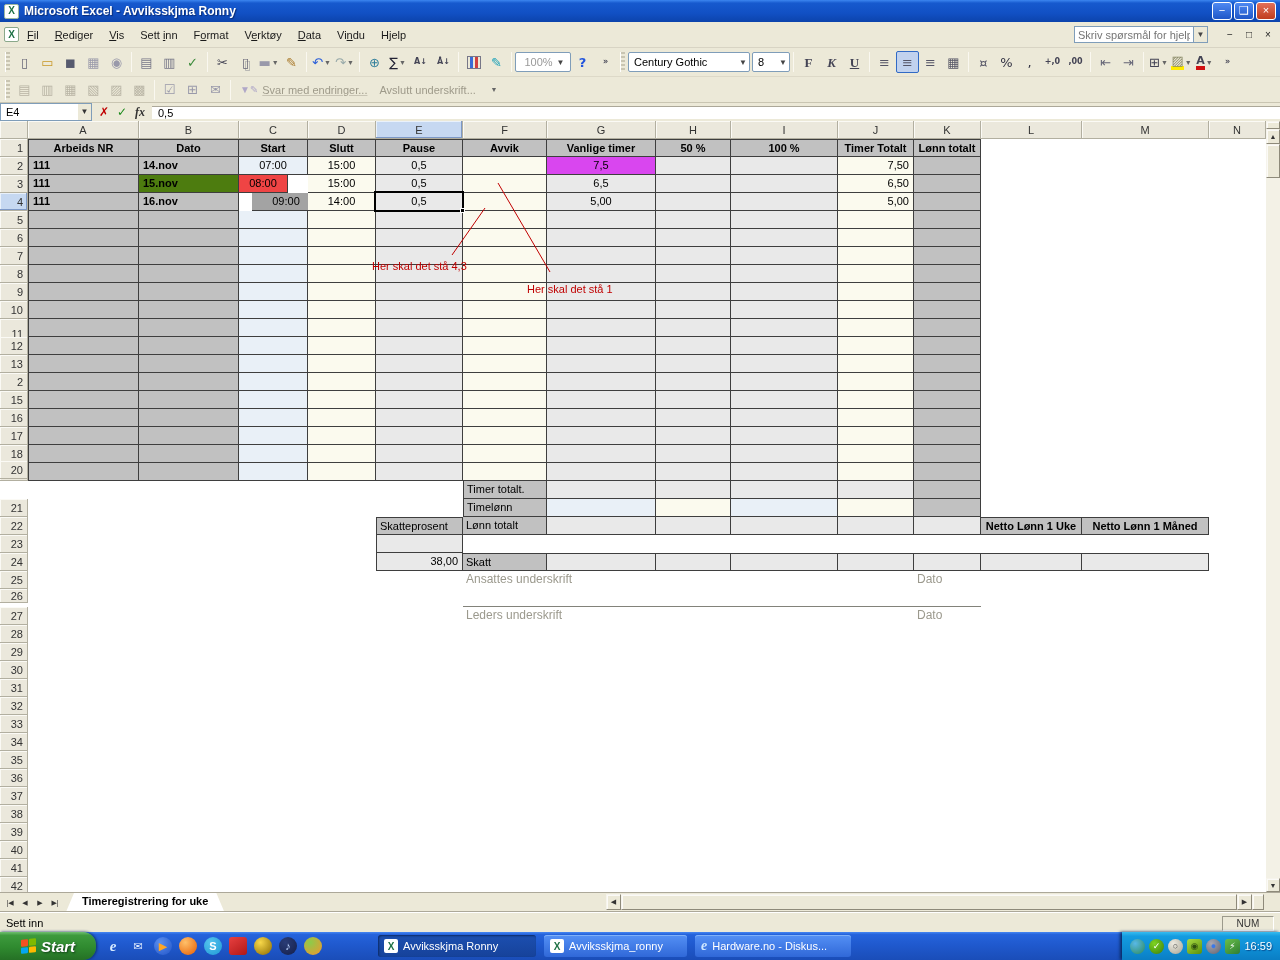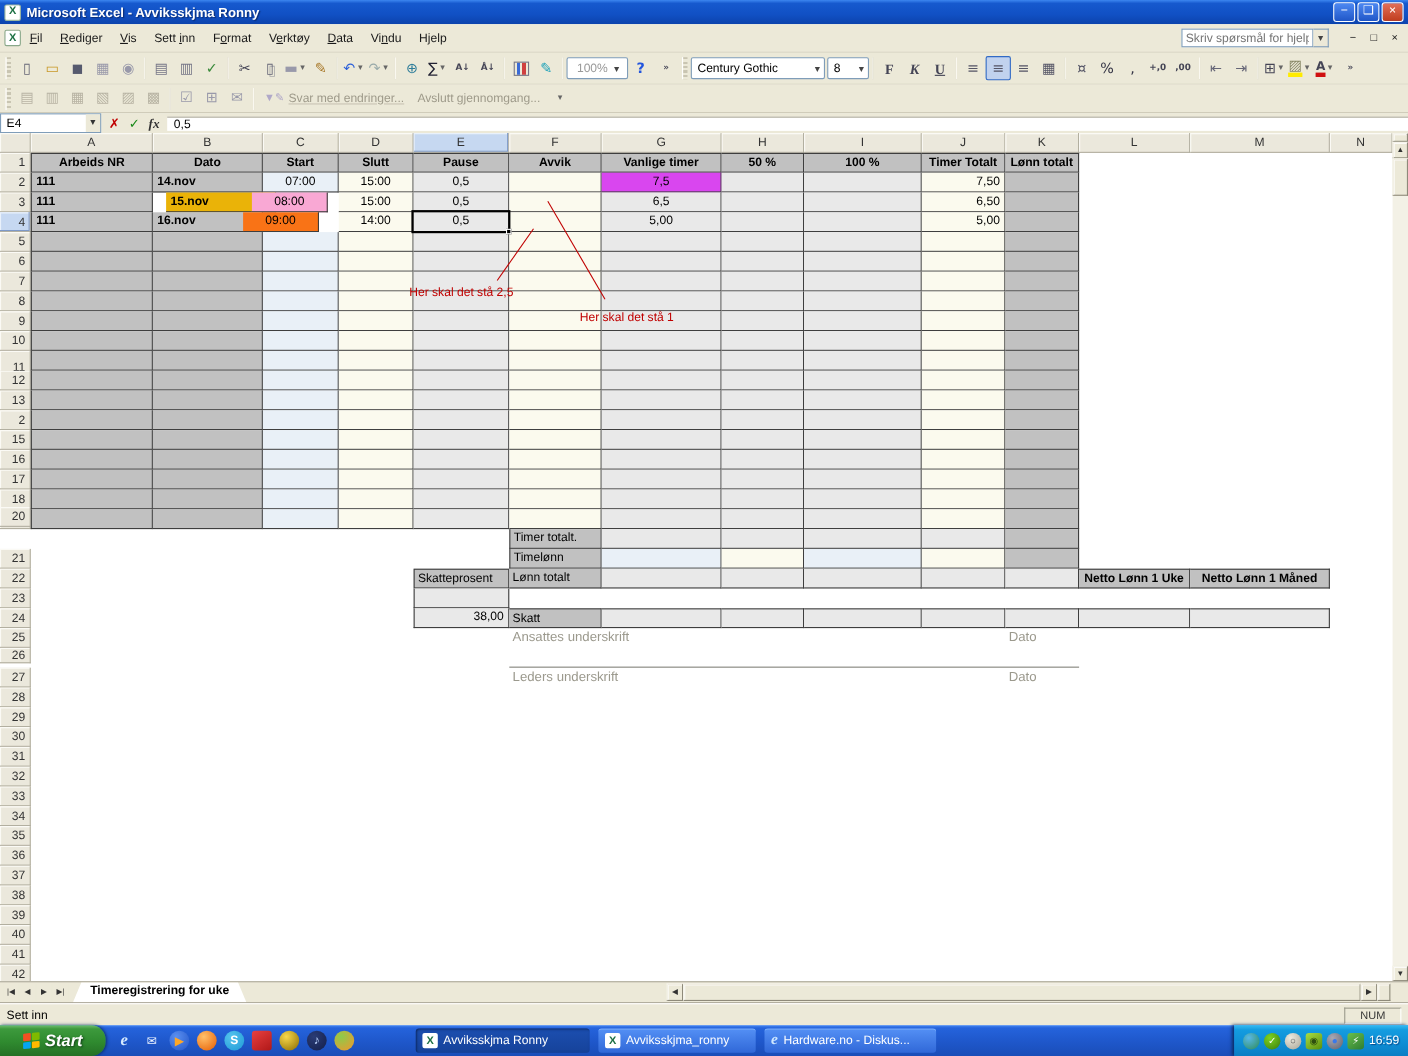--- a/index.html
+++ b/index.html
@@ -296,21 +296,21 @@
           <span class="g" style="color: rgb(153, 153, 170);">⊞</span>
         </span><span class="tb">
           <span class="g" style="color: rgb(153, 153, 170);">✉</span>
         </span></span>
     <span class="tsep"></span>
     <span class="rev-label">
       <span class="fl">▼✎</span>
       <span style="text-decoration:underline;text-decoration-color:#C8C4B4">Svar med endringer...</span>
     </span>
     <span class="rev-label">
-      <span>Avslutt gjennomgang...</span>
+      <span>Avslutt underskrift...</span>
     </span>
     <span class="tb">
         <span class="dd">▼</span>
       </span>
   </div>
 
   <div class="fbar">
     <span class="namebox">
       <span>E4</span>
         <span class="dda">▼</span>
@@ -399,33 +399,33 @@
       <div class="cell c" style="left: 239px; top: 36px; width: 69px; height: 18px; background: rgb(233, 240, 247); border-right: 1px solid rgb(62, 62, 62); border-bottom: 1px solid rgb(62, 62, 62);">07:00</div>
       <div class="cell c" style="left: 308px; top: 36px; width: 68px; height: 18px; background: rgb(251, 250, 238); border-right: 1px solid rgb(62, 62, 62); border-bottom: 1px solid rgb(62, 62, 62);">15:00</div>
       <div class="cell c" style="left: 376px; top: 36px; width: 87px; height: 18px; background: rgb(233, 233, 233); border-right: 1px solid rgb(62, 62, 62); border-bottom: 1px solid rgb(62, 62, 62);">0,5</div>
       <div class="cell" style="left: 463px; top: 36px; width: 84px; height: 18px; background: rgb(251, 250, 238); border-right: 1px solid rgb(62, 62, 62); border-bottom: 1px solid rgb(62, 62, 62);"></div>
       <div class="cell c" style="left: 547px; top: 36px; width: 109px; height: 18px; background: #d946ef; border-right: 1px solid rgb(62, 62, 62); border-bottom: 1px solid rgb(62, 62, 62);">7,5</div>
       <div class="cell" style="left: 656px; top: 36px; width: 75px; height: 18px; background: rgb(233, 233, 233); border-right: 1px solid rgb(62, 62, 62); border-bottom: 1px solid rgb(62, 62, 62);"></div>
       <div class="cell" style="left: 731px; top: 36px; width: 107px; height: 18px; background: rgb(233, 233, 233); border-right: 1px solid rgb(62, 62, 62); border-bottom: 1px solid rgb(62, 62, 62);"></div>
       <div class="cell r" style="left: 838px; top: 36px; width: 76px; height: 18px; background: rgb(251, 250, 238); border-right: 1px solid rgb(62, 62, 62); border-bottom: 1px solid rgb(62, 62, 62);">7,50</div>
       <div class="cell" style="left: 914px; top: 36px; width: 67px; height: 18px; background: rgb(193, 193, 193); border-right: 1px solid rgb(62, 62, 62); border-bottom: 1px solid rgb(62, 62, 62);"></div>
       <div class="cell bl" style="left: 28px; top: 54px; width: 111px; height: 18px; background: rgb(193, 193, 193); border-right: 1px solid rgb(62, 62, 62); border-bottom: 1px solid rgb(62, 62, 62); border-left: 1px solid rgb(62, 62, 62);">111</div>
-      <div class="cell bl" style="left: 139px; top: 54px; width: 100px; height: 18px; background: #eab308; border-right: 1px solid rgb(62, 62, 62); border-bottom: 1px solid rgb(62, 62, 62); margin-left: 12px;">15.nov</div>
-      <div class="cell c" style="left: 229px; top: 54px; width: 69px; height: 18px; background: #f9a8d4; border-right: 1px solid rgb(62, 62, 62); border-bottom: 1px solid rgb(62, 62, 62);">08:00</div>
+      <div class="cell bl" style="left: 139px; top: 54px; width: 100px; height: 18px; background: #4d7c0f; border-right: 1px solid rgb(62, 62, 62); border-bottom: 1px solid rgb(62, 62, 62);">15.nov</div>
+      <div class="cell c" style="left: 239px; top: 54px; width: 49px; height: 18px; background: #ef4444; border-right: 1px solid rgb(62, 62, 62); border-bottom: 1px solid rgb(62, 62, 62);">08:00</div>
       <div class="cell c" style="left: 308px; top: 54px; width: 68px; height: 18px; background: rgb(251, 250, 238); border-right: 1px solid rgb(62, 62, 62); border-bottom: 1px solid rgb(62, 62, 62);">15:00</div>
       <div class="cell c" style="left: 376px; top: 54px; width: 87px; height: 18px; background: rgb(233, 233, 233); border-right: 1px solid rgb(62, 62, 62); border-bottom: 1px solid rgb(62, 62, 62);">0,5</div>
       <div class="cell" style="left: 463px; top: 54px; width: 84px; height: 18px; background: rgb(251, 250, 238); border-right: 1px solid rgb(62, 62, 62); border-bottom: 1px solid rgb(62, 62, 62);"></div>
       <div class="cell c" style="left: 547px; top: 54px; width: 109px; height: 18px; background: rgb(233, 233, 233); border-right: 1px solid rgb(62, 62, 62); border-bottom: 1px solid rgb(62, 62, 62);">6,5</div>
       <div class="cell" style="left: 656px; top: 54px; width: 75px; height: 18px; background: rgb(233, 233, 233); border-right: 1px solid rgb(62, 62, 62); border-bottom: 1px solid rgb(62, 62, 62);"></div>
       <div class="cell" style="left: 731px; top: 54px; width: 107px; height: 18px; background: rgb(233, 233, 233); border-right: 1px solid rgb(62, 62, 62); border-bottom: 1px solid rgb(62, 62, 62);"></div>
       <div class="cell r" style="left: 838px; top: 54px; width: 76px; height: 18px; background: rgb(251, 250, 238); border-right: 1px solid rgb(62, 62, 62); border-bottom: 1px solid rgb(62, 62, 62);">6,50</div>
       <div class="cell" style="left: 914px; top: 54px; width: 67px; height: 18px; background: rgb(193, 193, 193); border-right: 1px solid rgb(62, 62, 62); border-bottom: 1px solid rgb(62, 62, 62);"></div>
       <div class="cell bl" style="left: 28px; top: 72px; width: 111px; height: 18px; background: rgb(193, 193, 193); border-right: 1px solid rgb(62, 62, 62); border-bottom: 1px solid rgb(62, 62, 62); border-left: 1px solid rgb(62, 62, 62);">111</div>
       <div class="cell bl" style="left: 139px; top: 72px; width: 100px; height: 18px; background: rgb(193, 193, 193); border-right: 1px solid rgb(62, 62, 62); border-bottom: 1px solid rgb(62, 62, 62);">16.nov</div>
-      <div class="cell c" style="left: 221px; top: 72px; width: 69px; height: 18px; background: #f97316; border-right: 1px solid rgb(62, 62, 62); border-bottom: 1px solid rgb(62, 62, 62);">09:00</div>
+      <div class="cell c" style="left: 252px; top: 72px; width: 69px; height: 18px; background: #a3a3a3; border-right: 1px solid rgb(62, 62, 62); border-bottom: 1px solid rgb(62, 62, 62);">09:00</div>
       <div class="cell c" style="left: 308px; top: 72px; width: 68px; height: 18px; background: rgb(251, 250, 238); border-right: 1px solid rgb(62, 62, 62); border-bottom: 1px solid rgb(62, 62, 62);">14:00</div>
       <div class="cell c" style="left: 376px; top: 72px; width: 87px; height: 18px; background: rgb(233, 233, 233); border-right: 1px solid rgb(62, 62, 62); border-bottom: 1px solid rgb(62, 62, 62);">0,5</div>
       <div class="cell" style="left: 463px; top: 72px; width: 84px; height: 18px; background: rgb(251, 250, 238); border-right: 1px solid rgb(62, 62, 62); border-bottom: 1px solid rgb(62, 62, 62);"></div>
       <div class="cell c" style="left: 547px; top: 72px; width: 109px; height: 18px; background: rgb(233, 233, 233); border-right: 1px solid rgb(62, 62, 62); border-bottom: 1px solid rgb(62, 62, 62);">5,00</div>
       <div class="cell" style="left: 656px; top: 72px; width: 75px; height: 18px; background: rgb(233, 233, 233); border-right: 1px solid rgb(62, 62, 62); border-bottom: 1px solid rgb(62, 62, 62);"></div>
       <div class="cell" style="left: 731px; top: 72px; width: 107px; height: 18px; background: rgb(233, 233, 233); border-right: 1px solid rgb(62, 62, 62); border-bottom: 1px solid rgb(62, 62, 62);"></div>
       <div class="cell r" style="left: 838px; top: 72px; width: 76px; height: 18px; background: rgb(251, 250, 238); border-right: 1px solid rgb(62, 62, 62); border-bottom: 1px solid rgb(62, 62, 62);">5,00</div>
       <div class="cell" style="left: 914px; top: 72px; width: 67px; height: 18px; background: rgb(193, 193, 193); border-right: 1px solid rgb(62, 62, 62); border-bottom: 1px solid rgb(62, 62, 62);"></div>
       <div class="cell" style="left: 28px; top: 90px; width: 111px; height: 18px; background: rgb(193, 193, 193); border-right: 1px solid rgb(62, 62, 62); border-bottom: 1px solid rgb(62, 62, 62); border-left: 1px solid rgb(62, 62, 62);"></div>
       <div class="cell" style="left: 139px; top: 90px; width: 100px; height: 18px; background: rgb(193, 193, 193); border-right: 1px solid rgb(62, 62, 62); border-bottom: 1px solid rgb(62, 62, 62);"></div>
@@ -627,21 +627,21 @@
       <div class="cell sig" style="left: 914px; top: 450px; width: 67px; height: 18px;">Dato</div>
       <div class="cell sig" style="left: 463px; top: 486px; width: 84px; height: 18px;">Leders underskrift</div>
       <div class="cell sig" style="left: 914px; top: 486px; width: 67px; height: 18px;">Dato</div>
       <div class="sline" style="left: 463px; top: 485px; width: 518px; height: 1px; background: rgb(130, 130, 122);"></div>
       <div class="selbox" style="left: 374px; top: 70px; width: 90px; height: 21px;"></div>
       <div class="fillhandle" style="left: 460px; top: 87px;"></div>
       <svg width="1280" height="771" style="position: absolute; left: 0px; top: 0px; pointer-events: none;">
         <line x1="485" y1="87" x2="452" y2="134" stroke="#C00000" stroke-width="1"></line>
         <line x1="498" y1="62" x2="550" y2="151" stroke="#C00000" stroke-width="1"></line>
       </svg>
-      <div class="anno" style="left: 372px; top: 139px;">Her skal det stå 2,5</div>
+      <div class="anno" style="left: 372px; top: 139px;">Her skal det stå 4,3</div>
       <div class="anno" style="left: 527px; top: 162px;">Her skal det stå 1</div>
       <div class="strack" style="left: 1266px; top: 0px; width: 14px; height: 771px;"></div>
       <div class="sbtn" style="left: 1266px; top: 0px; width: 14px; height: 8px;"></div>
       <div class="sbtn" style="left: 1266px; top: 8px; width: 14px; height: 15px;">▲</div>
       <div class="sbtn" style="left: 1266px; top: 23px; width: 14px; height: 34px;"></div>
       <div class="sbtn" style="left: 1266px; top: 757px; width: 14px; height: 14px;">▼</div>
     </div>
 
   <div class="tabbar">
     <span class="tnav">

